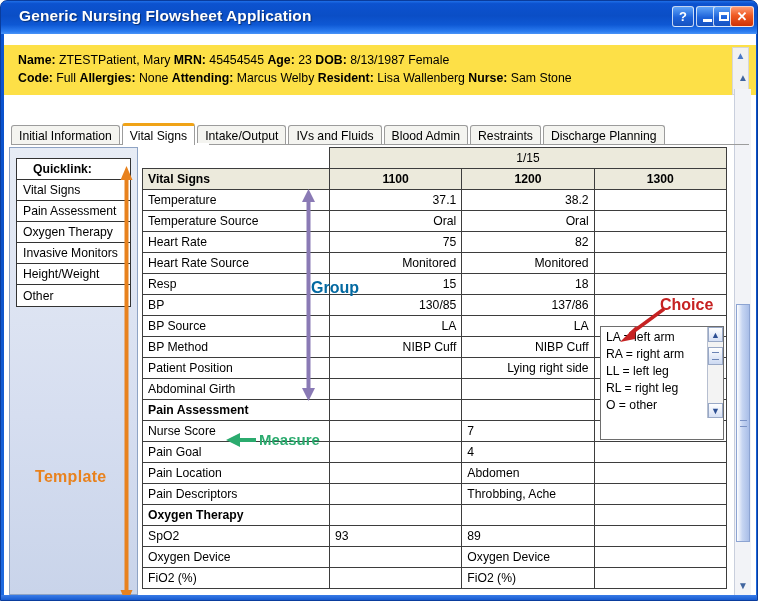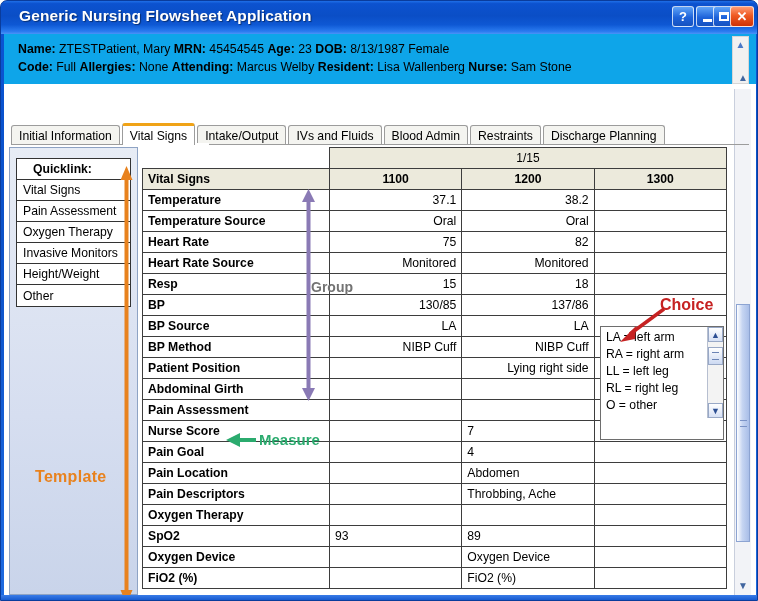--- a/index.html
+++ b/index.html
@@ -78,23 +78,23 @@
     left: 3px; top: 33px;
     width: 752px; height: 565px;
     background: #ffffff;
     box-sizing: border-box;
     overflow: hidden;
   }
 
   
   #banner {
     position: absolute;
-    left: 0; top: 0;
+    left: 0; top: 11px;
     width: 752px; height: 50px;
-    background: #0ea5e9;
+    background: #fde047;
     box-sizing: border-box;
   }
   .banner-line {
     position: absolute;
     left: 14px;
     font-size: 12.3px;
     color: #000;
     white-space: nowrap;
   }
   #banner-line1 { top: 8px; }
@@ -230,21 +230,21 @@
   table.grid td {
     border: 1px solid #3d3d3d;
     height: 21px;
     box-sizing: border-box;
     padding: 0 5px;
     overflow: hidden;
     white-space: nowrap;
     background: #ffffff;
     vertical-align: middle;
   }
-  td.c-label { width: 187px; font-weight: bold; }
+  td.c-label { width: 187px; }
   td.c-1100  { width: 99px; }
   td.c-1200  { width: 99px; }
   td.c-1300  { width: 200px; }
 
   tr.hdr-date td {
     background: #eceadc;
     text-align: center;
     height: 21px;
     font-size: 12px;
   }
@@ -266,23 +266,23 @@
   #group-arrow {
     position: absolute;
     left: 297px; top: 155px;
     width: 15px; height: 212px;
     pointer-events: none;
     z-index: 5;
   }
   #group-label {
     position: absolute;
     left: 307px; top: 245px;
-    font-size: 14px;
+    font-size: 16px;
     font-weight: bold;
-    color: #737373;
+    color: #0369a1;
     z-index: 5;
   }
 
   
   #measure-arrow {
     position: absolute;
     left: 222px; top: 398px;
     width: 30px; height: 16px;
     z-index: 6;
   }

